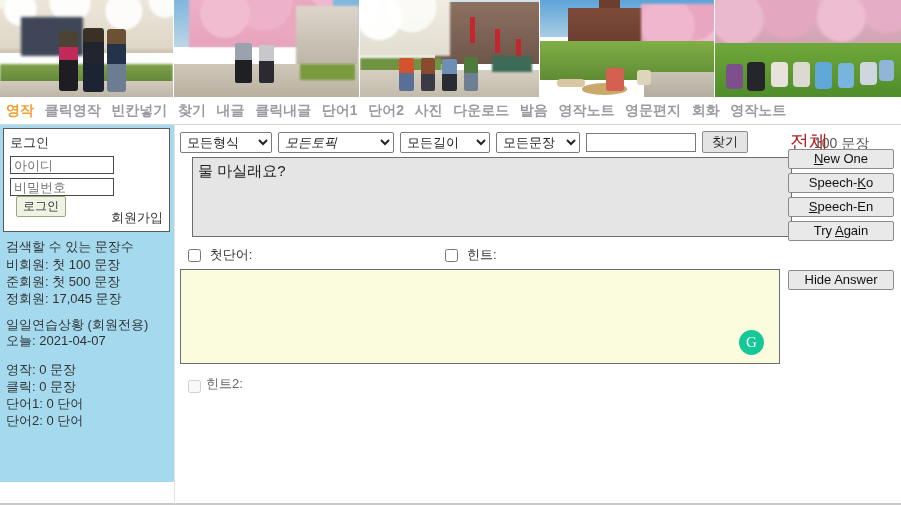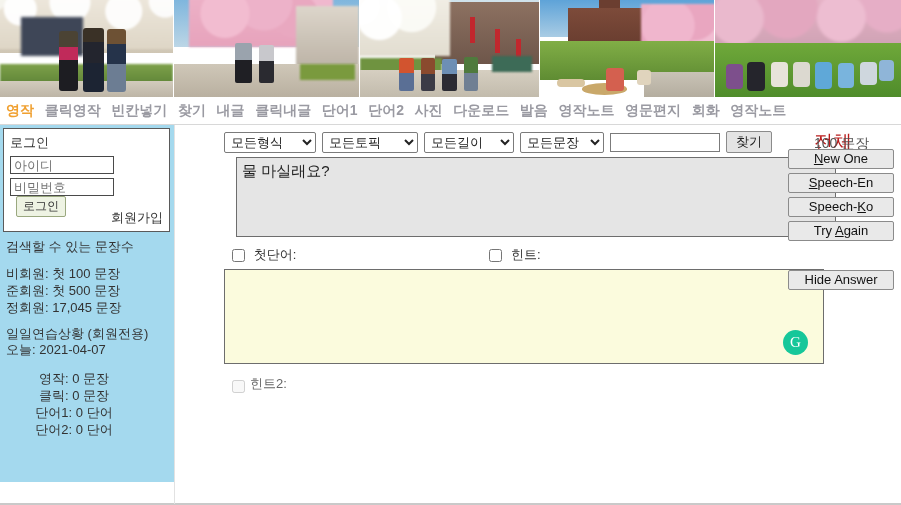--- a/index.html
+++ b/index.html
@@ -238,31 +238,31 @@
     cursor: pointer;
   }
   .signup {
     position: absolute;
     right: 6px; bottom: 4px;
     font-size: 13px;
     color: #333;
     cursor: pointer;
   }
   .side-sec { padding: 6px 8px 0 6px; font-size: 13px; color: #333; }
-  .side-sec .hd { margin-bottom: 9px; }
+  .side-sec .hd { }
   .side-sec .ln { line-height: 17px; }
   .side-practice { padding: 10px 8px 0 6px; font-size: 13px; color: #333; }
   .side-practice .ln { line-height: 16px; }
-  .side-practice .stats { text-align: center; padding-right: 24px; margin-top: 12px; }
+  .side-practice .stats { text-align: left; padding-right: 24px; margin-top: 12px; }
   .side-practice .stats div { line-height: 17px; }
 
   .main {
     position: absolute;
     left: 174px; top: 0;
-    right: 0; height: 379px; padding-left: 44px;
+    right: 0; height: 379px;
   }
 
   
   .filterbar {
     display: flex;
     align-items: center;
     padding: 6px 0 0 6px;
     gap: 6px;
     height: 28px;
     box-sizing: border-box;
@@ -271,21 +271,21 @@
     font-family: "Liberation Sans", sans-serif;
     font-size: 13px;
     height: 21px;
     border: 1px solid #7b7b7b;
     background: #ffffff;
     color: #222;
     border-radius: 2px;
     padding: 0 2px;
   }
   .sel-form  { width: 92px; }
-  .sel-topic { width: 96px; }
+  .sel-topic { width: 116px; font-style: italic; }
   .sel-len   { width: 90px; }
   .sel-sent  { width: 84px; }
   .search-input {
     width: 110px; height: 19px;
     border: 1px solid #7b7b7b;
     font-size: 13px; padding: 0 3px;
     box-sizing: border-box;
     font-family: "Liberation Sans", sans-serif;
   }
   .btn-find {
@@ -562,22 +562,22 @@
         <div class="gicon">G</div>
       </div>
 
       <div class="chk-row2">
         <input type="checkbox" disabled="" style="">
         <label>힌트2:</label>
       </div>
 
       <div class="rightcol">
         <button class="rbtn"><u>N</u><span>ew One</span></button>
+        <button class="rbtn"><span>Speech-</span><u>K</u><span>o</span></button>
         <button class="rbtn"><u>S</u><span>peech-En</span></button>
-        <button class="rbtn"><span>Speech-</span><u>K</u><span>o</span></button>
         <button class="rbtn"><span>Try </span><u>A</u><span>gain</span></button>
         <div class="rgap"></div>
         <button class="rbtn">Hide Answer</button>
       </div>
 
     </div>
   </div>
 </div>
 
 </body></html>

